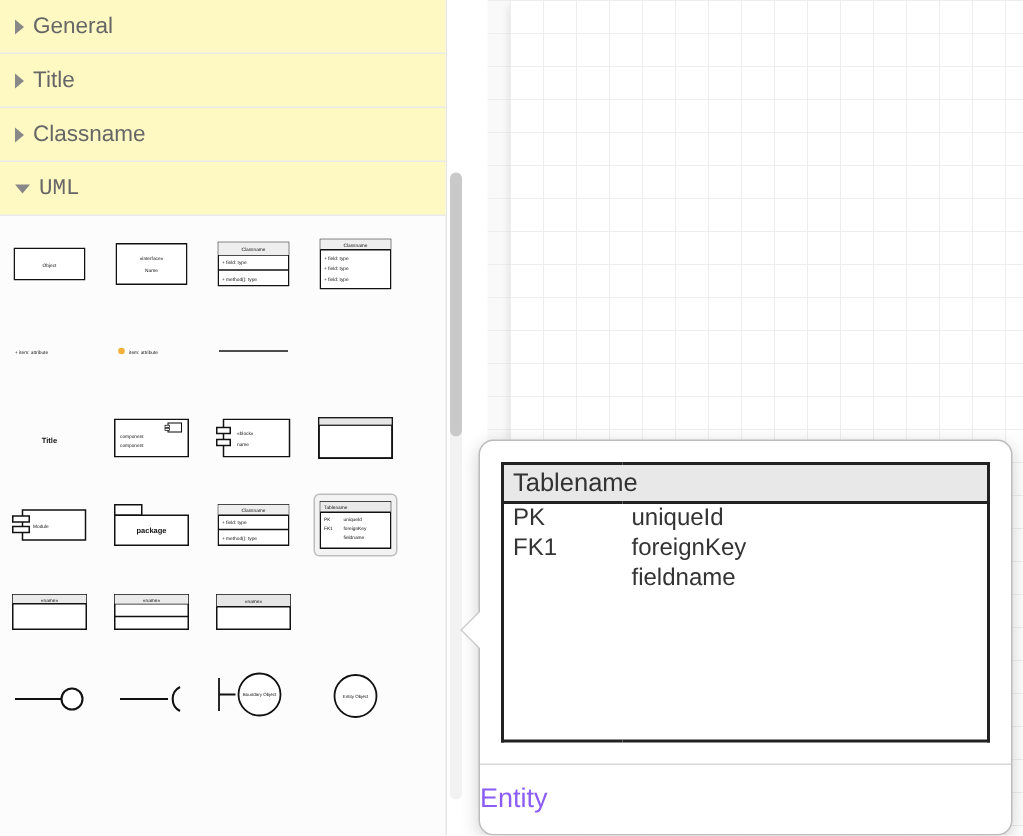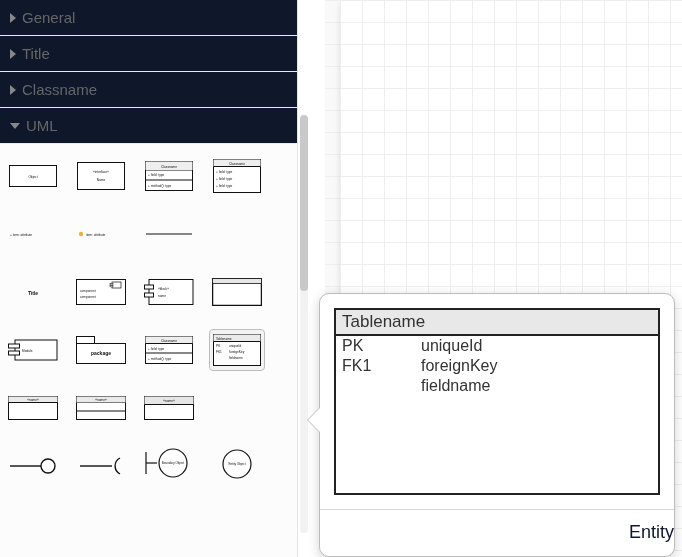--- a/index.html
+++ b/index.html
@@ -19,26 +19,26 @@
     width: 298px;
     height: 557px;
     background: #fcfcfc;
     border-right: 1px solid #e5e5e5;
   }
   .cat-header {
     display: flex;
     align-items: center;
     padding: 9px 10px;
     border-bottom: 1px solid #eaeaea;
-    background: #0f172a;
+    background: #fef9c3;
     cursor: pointer;
     font-size: 15px;
     color: #666;
   }
-  .cat-header.open { color: #666; }
+  .cat-header.open { color: #666; font-family: Liberation Mono, monospace; }
   .cat-arrow {
     display: inline-block;
     width: 0; height: 0;
     margin-right: 6px;
   }
   .cat-arrow.right {
     border-top: 5px solid transparent;
     border-bottom: 5px solid transparent;
     border-left: 6px solid #888;
   }
@@ -151,24 +151,24 @@
     font-size: 17px;
   }
   .entity-table td {
     padding: 1px 6px;
     vertical-align: top;
   }
   .entity-table td:first-child { width: 80px; }
   .entity-rows { height: 98px; }
   .tooltip-label {
     border-top: 1px solid #d7d7d7;
-    text-align: right;
+    text-align: left;
     padding: 12px 0 13px;
     font-size: 18px;
-    color: #0f172a;
+    color: #8b5cf6;
   }
   .tiny-label {
     font-size: 3.2px;
     fill: #111;
     font-family: Arial, sans-serif;
   }
   .tiny-label-c { text-anchor: middle; }
 </style>
 </head>
 <body>

